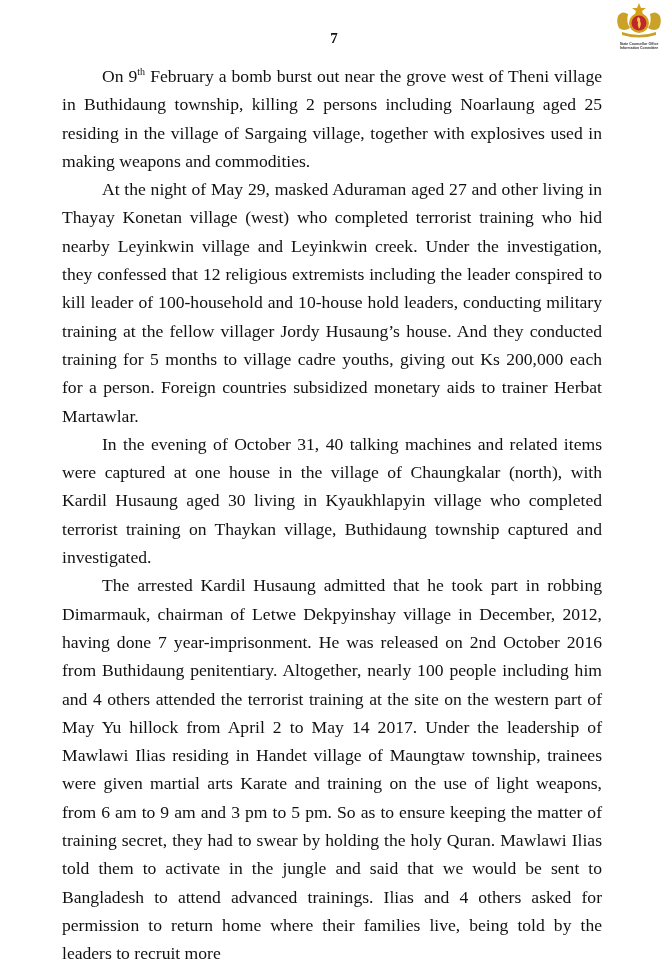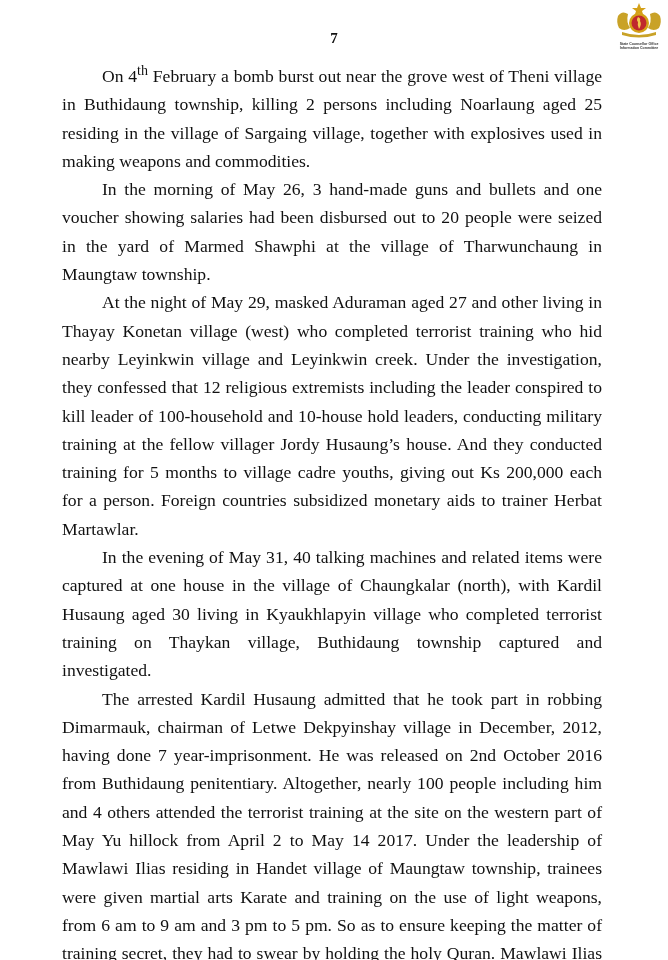--- a/index.html
+++ b/index.html
@@ -50,21 +50,21 @@
       width: 540px;
     }
     .para {
       margin: 0;
       font-size: 17.6px;
       line-height: 28.3px;
       text-align: justify;
       text-indent: 40px;
     }
     sup {
-      font-size: 14px;
+      font-size: 10px;
       line-height: 0;
       vertical-align: super;
     }
   </style>
 </head>
 <body>
 
 <div class="logo">
   <svg width="50" height="36" viewBox="0 0 50 36">
 
@@ -82,18 +82,17 @@
   </svg>
   <div class="logo-caption" style="position:static;width:50px;">
     <div>State Counsellor Office</div>
     <div>Information Committee</div>
   </div>
 </div>
 
 <div class="page-number">7</div>
 
 <div class="content">
-  <p class="para"><span>On 4</span><sup>th</sup><span> February a bomb burst out near the grove west of Theni village in Buthidaung township, killing 2 persons including Noarlaung aged 25 residing in the village of Sargaing village, together with explosives used in making weapons and commodities.</span></p>
-  <p class="para">In the morning of May 26, 3 hand-made guns and bullets and one voucher showing salaries had been disbursed out to 20 people were seized in the yard of Marmed Shawphi at the village of Tharwunchaung in Maungtaw township.</p>
+  <p class="para"><span>On 9</span><sup>th</sup><span> February a bomb burst out near the grove west of Theni village in Buthidaung township, killing 2 persons including Noarlaung aged 25 residing in the village of Sargaing village, together with explosives used in making weapons and commodities.</span></p>
   <p class="para">At the night of May 29, masked Aduraman aged 27 and other living in Thayay Konetan village (west) who completed terrorist training who hid nearby Leyinkwin village and Leyinkwin creek. Under the investigation, they confessed that 12 religious extremists including the leader conspired to kill leader of 100-household and 10-house hold leaders, conducting military training at the fellow villager Jordy Husaung’s house. And they conducted training for 5 months to village cadre youths, giving out Ks 200,000 each for a person. Foreign countries subsidized monetary aids to trainer Herbat Martawlar.</p>
-  <p class="para">In the evening of May 31, 40 talking machines and related items were captured at one house in the village of Chaungkalar (north), with Kardil Husaung aged 30 living in Kyaukhlapyin village who completed terrorist training on Thaykan village, Buthidaung township captured and investigated.</p>
+  <p class="para">In the evening of October 31, 40 talking machines and related items were captured at one house in the village of Chaungkalar (north), with Kardil Husaung aged 30 living in Kyaukhlapyin village who completed terrorist training on Thaykan village, Buthidaung township captured and investigated.</p>
   <p class="para">The arrested Kardil Husaung admitted that he took part in robbing Dimarmauk, chairman of Letwe Dekpyinshay village in December, 2012, having done 7 year-imprisonment. He was released on 2nd October 2016 from Buthidaung penitentiary. Altogether, nearly 100 people including him and 4 others attended the terrorist training at the site on the western part of May Yu hillock from April 2 to May 14 2017. Under the leadership of Mawlawi Ilias residing in Handet village of Maungtaw township, trainees were given martial arts Karate and training on the use of light weapons, from 6 am to 9 am and 3 pm to 5 pm. So as to ensure keeping the matter of training secret, they had to swear by holding the holy Quran. Mawlawi Ilias told them to activate in the jungle and said that we would be sent to Bangladesh to attend advanced trainings. Ilias and 4 others asked for permission to return home where their families live, being told by the leaders to recruit more</p>
 </div>
 
 </body></html>

